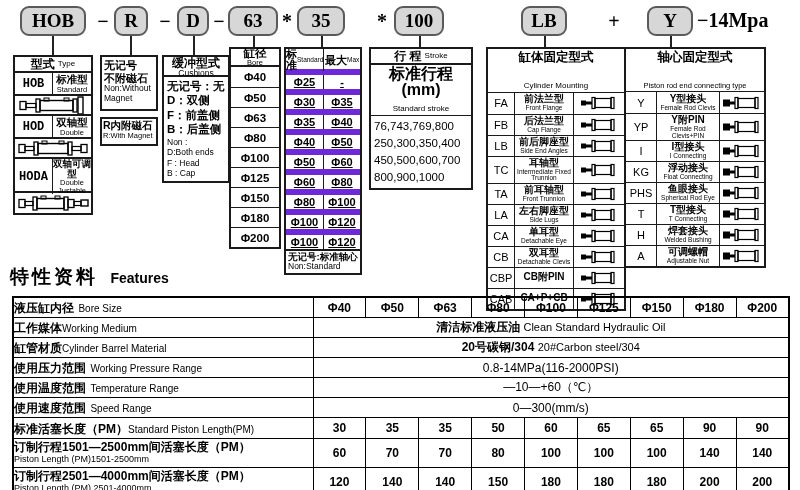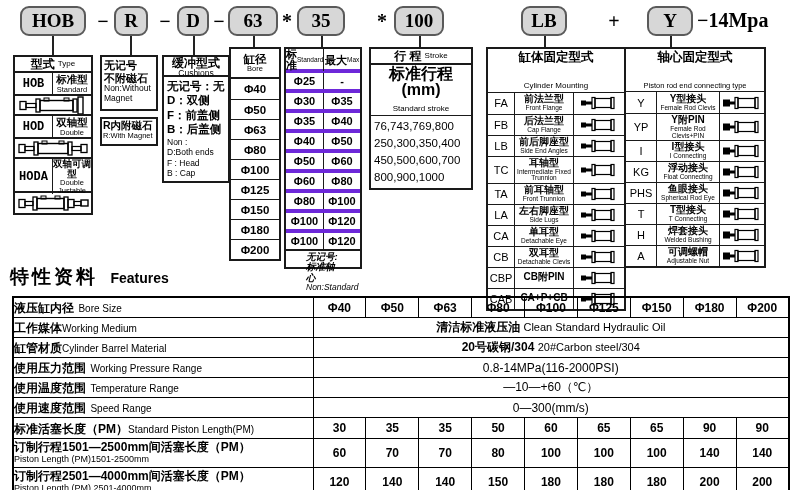--- a/index.html
+++ b/index.html
@@ -44,35 +44,35 @@
   .mg2 .cn{font-size:10.5px;} .mg2 .enS{font-size:7.5px;}
 
   
   .cu-hdr{height:22px;flex-direction:column;display:flex;align-items:center;justify-content:space-between;line-height:1;}
   .cu-hdr .cn{font-size:12px;} .cu-hdr .enS{font-size:8.5px;}
   .cu-body{margin-top:-2px;padding:2px 3px;}
   .cu-cn{font-weight:bold;font-size:11.5px;line-height:1.25;}
   .cu-en{font-size:8.5px;line-height:1.25;}
 
   
-  .b-hdr{height:32px;display:flex;flex-direction:column;align-items:center;justify-content:center;line-height:1;}
+  .b-hdr{height:20px;display:flex;flex-direction:column;align-items:center;justify-content:center;line-height:1;}
   .b-hdr .cn{font-size:11.5px;} .b-hdr .enS{font-size:7.5px;}
   .b-list{margin-top:-2px;}
   .cell{height:20px;display:flex;align-items:center;justify-content:center;font-weight:bold;font-size:11.5px;}
   .cell + .cell{border-top:1px solid #1a1a1a;}
 
   
   .r-wrap{padding:0;}
   .rrow{display:grid;grid-template-columns:1fr 1fr;height:20px;}
   .rrow > div{display:flex;align-items:center;justify-content:center;font-weight:bold;font-size:11px;}
   .rrow > div + div{border-left:1px solid #1a1a1a;}
-  .rrow + .rrow, .r-rep .rrow{border-top:4px solid #6d28d9;}
+  .rrow + .rrow, .r-rep .rrow{border-top:6px solid #6d28d9;text-decoration:underline;}
   .rhdr > div{line-height:1;}
   .rhdr .enS{font-size:6.5px;font-weight:normal;}
-  .r-foot{margin-top:-2px;padding:1px 20px;line-height:1.1;height:20px;font-style:italic;}
+  .r-foot{margin-top:-2px;padding:1px 2px;line-height:1.1;height:26px;}
   .r-foot .cn{font-size:9.5px;} .r-foot .enS{font-size:8.5px;}
 
   
   .s-hdr{height:18px;} .s-hdr .cn{font-size:12px;} .s-hdr .enS{font-size:8px;}
   .s-body{margin-top:-2px;}
   .s-sub{border-bottom:1px solid #1a1a1a;text-align:center;line-height:1;padding:1px 0;}
   .s-sub .cn{font-size:16px;} .s-sub .enS{font-size:8px;}
   .s-lines{padding:2px 3px;}
   .s-line{font-size:11.5px;line-height:17px;white-space:nowrap;}
 

